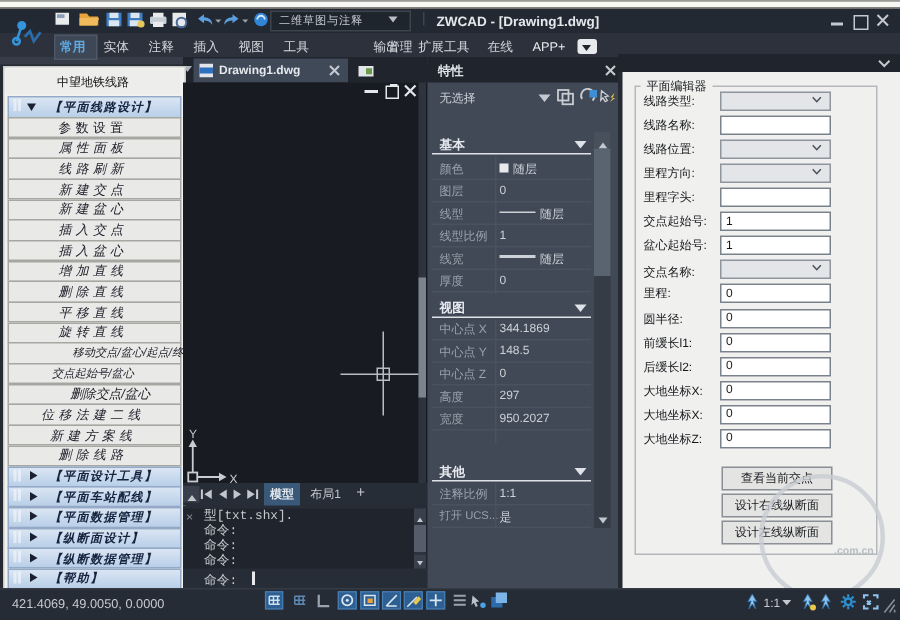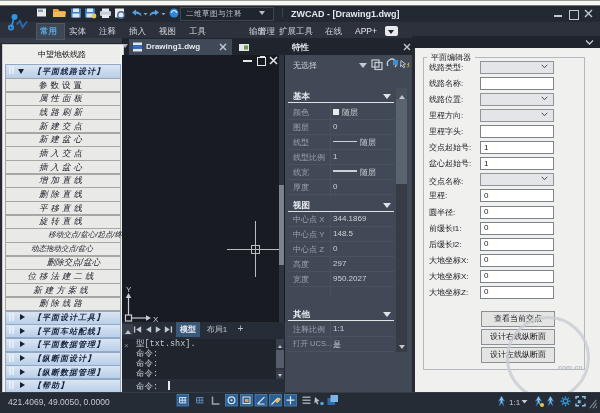--- a/index.html
+++ b/index.html
@@ -129,21 +129,21 @@
 <div class="a" style="left:5px;top:175.2px;width:114px;font-size:8.5px;font-style:italic;color:#20202c;letter-spacing:3px;text-align:center;white-space:nowrap;">增加直线</div>
 <div class="a" style="left:5px;top:187.4px;width:114px;height:12.4px;background:#e9e9e7;border:1px solid #a6a6a2;"></div>
 <div class="a" style="left:5px;top:188.8px;width:114px;font-size:8.5px;font-style:italic;color:#20202c;letter-spacing:3px;text-align:center;white-space:nowrap;">删除直线</div>
 <div class="a" style="left:5px;top:201.1px;width:114px;height:12.4px;background:#e9e9e7;border:1px solid #a6a6a2;"></div>
 <div class="a" style="left:5px;top:202.5px;width:114px;font-size:8.5px;font-style:italic;color:#20202c;letter-spacing:3px;text-align:center;white-space:nowrap;">平移直线</div>
 <div class="a" style="left:5px;top:214.8px;width:114px;height:12.4px;background:#e9e9e7;border:1px solid #a6a6a2;"></div>
 <div class="a" style="left:5px;top:216.2px;width:114px;font-size:8.5px;font-style:italic;color:#20202c;letter-spacing:3px;text-align:center;white-space:nowrap;">旋转直线</div>
 <div class="a" style="left:5px;top:228.4px;width:114px;height:12.4px;background:#e9e9e7;border:1px solid #a6a6a2;"></div>
 <div class="a" style="left:20px;top:229.8px;width:138px;font-size:7.5px;font-style:italic;color:#20202c;letter-spacing:0px;text-align:center;white-space:nowrap;">移动交点/盆心/起点/终点</div>
 <div class="a" style="left:5px;top:242.1px;width:114px;height:12.4px;background:#e9e9e7;border:1px solid #a6a6a2;"></div>
-<div class="a" style="left:5px;top:243.5px;width:114px;font-size:7.5px;font-style:italic;color:#20202c;letter-spacing:0px;text-align:center;white-space:nowrap;">动态拖动交点/盆心</div>
+<div class="a" style="left:5px;top:243.5px;width:114px;font-size:7.5px;font-style:italic;color:#20202c;letter-spacing:0px;text-align:center;white-space:nowrap;">交点起始号/盆心</div>
 <div class="a" style="left:5px;top:255.8px;width:114px;height:12.4px;background:#e9e9e7;border:1px solid #a6a6a2;"></div>
 <div class="a" style="left:5px;top:257.2px;width:137px;font-size:8.5px;font-style:italic;color:#20202c;letter-spacing:0px;text-align:center;white-space:nowrap;">删除交点/盆心</div>
 <div class="a" style="left:5px;top:269.4px;width:114px;height:12.4px;background:#e9e9e7;border:1px solid #a6a6a2;"></div>
 <div class="a" style="left:5px;top:270.8px;width:114px;font-size:8.5px;font-style:italic;color:#20202c;letter-spacing:3px;text-align:center;white-space:nowrap;">位移法建二线</div>
 <div class="a" style="left:5px;top:283.1px;width:114px;height:12.4px;background:#e9e9e7;border:1px solid #a6a6a2;"></div>
 <div class="a" style="left:5px;top:284.5px;width:114px;font-size:8.5px;font-style:italic;color:#20202c;letter-spacing:3px;text-align:center;white-space:nowrap;">新建方案线</div>
 <div class="a" style="left:5px;top:296.8px;width:114px;height:12.4px;background:#e9e9e7;border:1px solid #a6a6a2;"></div>
 <div class="a" style="left:5px;top:298.2px;width:114px;font-size:8.5px;font-style:italic;color:#20202c;letter-spacing:3px;text-align:center;white-space:nowrap;">删除线路</div>
 <div class="a" style="left:5px;top:310.5px;width:114px;height:12.4px;background:linear-gradient(#dae5f3,#b9cfe8);border:1px solid #93a9c8;"></div>
 <div class="a" style="left:9px;top:312.5px;width:1.5px;height:8px;background:rgba(250,252,255,.55);box-shadow:3px 0 0 rgba(250,252,255,.55);"></div>

